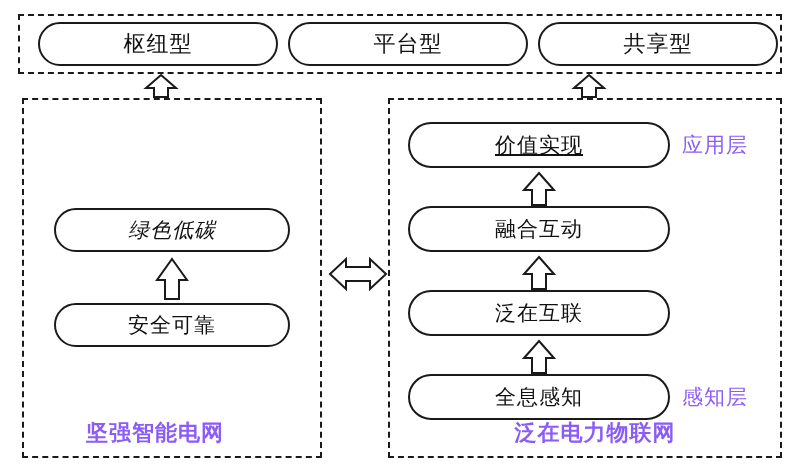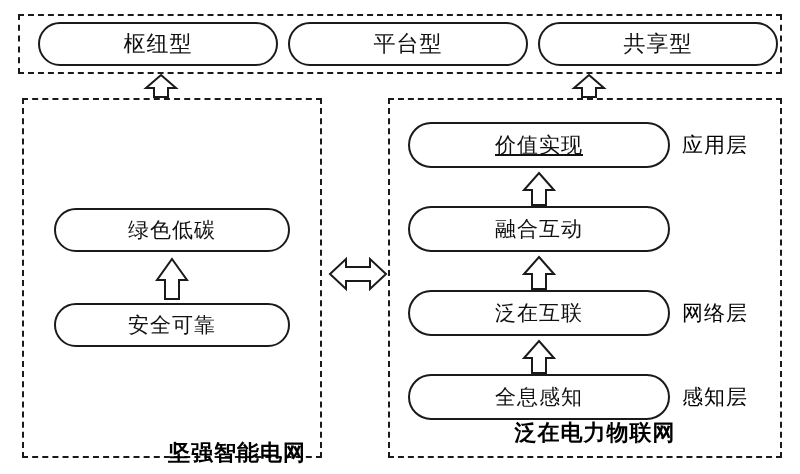--- a/index.html
+++ b/index.html
@@ -40,21 +40,21 @@
     letter-spacing: 1px;
     white-space: nowrap;
   }
   .capsule.top-node {
     font-size: 22px;
   }
 
   
   .label {
     position: absolute;
-    color: #000000;
+    color: #8b5cf6;
     font-size: 21px;
     letter-spacing: 1px;
     white-space: nowrap;
     display: flex;
     align-items: center;
   }
   .label.bold {
     font-weight: bold;
     font-size: 22px;
   }
@@ -94,35 +94,35 @@
   </div>
 
   <div class="arrow" style="left:573px; top:74px;">
     <svg width="32" height="24" viewBox="0 0 32 24">
       <polygon points="16,1 31,14 23,14 23,23 9,23 9,14 1,14" fill="#ffffff" stroke="#1a1a1a" stroke-width="2" stroke-linejoin="miter"></polygon>
     </svg>
   </div>
 
   <div class="dashed-box" style="left:22px; top:98px; width:300px; height:360px;"></div>
 
-  <div class="capsule" style="left:54px; top:208px; width:236px; height:44px;">
+  <div class="capsule" style="left:54px; top:208px; width:236px; height:44px;font-style:italic;">
     <span>绿色低碳</span>
   </div>
 
   <div class="arrow" style="left:156px; top:258px;">
     <svg width="32" height="42" viewBox="0 0 32 42">
       <polygon points="16,1 31,22 23,22 23,41 9,41 9,22 1,22" fill="#ffffff" stroke="#1a1a1a" stroke-width="2" stroke-linejoin="miter"></polygon>
     </svg>
   </div>
 
   <div class="capsule" style="left:54px; top:303px; width:236px; height:44px;">
     <span>安全可靠</span>
   </div>
 
-  <div class="label bold" style="left:86px; top:438px; width:220px; height:30px; justify-content:flex-end;">
+  <div class="label bold" style="left:86px; top:418px; width:220px; height:30px; justify-content:flex-start;">
     <span>坚强智能电网</span>
   </div>
 
   <div class="arrow" style="left:329px; top:258px;">
     <svg width="58" height="32" viewBox="0 0 58 32">
       <polygon points="1,16 17,1 17,9 41,9 41,1 57,16 41,31 41,23 17,23 17,31" fill="#ffffff" stroke="#1a1a1a" stroke-width="2" stroke-linejoin="miter"></polygon>
     </svg>
   </div>
 
   <div class="dashed-box" style="left:388px; top:98px; width:394px; height:360px;"></div>
@@ -146,23 +146,20 @@
 
   <div class="arrow" style="left:523px; top:256px;">
     <svg width="32" height="34" viewBox="0 0 32 34">
       <polygon points="16,1 31,18 23,18 23,33 9,33 9,18 1,18" fill="#ffffff" stroke="#1a1a1a" stroke-width="2" stroke-linejoin="miter"></polygon>
     </svg>
   </div>
 
   <div class="capsule" style="left:408px; top:290px; width:262px; height:46px;">
     <span>泛在互联</span>
   </div>
-  <div class="label" style="left:682px; top:290px; width:110px; height:46px;">
-    <span>网络层</span>
-  </div>
 
   <div class="arrow" style="left:523px; top:340px;">
     <svg width="32" height="34" viewBox="0 0 32 34">
       <polygon points="16,1 31,18 23,18 23,33 9,33 9,18 1,18" fill="#ffffff" stroke="#1a1a1a" stroke-width="2" stroke-linejoin="miter"></polygon>
     </svg>
   </div>
 
   <div class="capsule" style="left:408px; top:374px; width:262px; height:46px;">
     <span>全息感知</span>
   </div>

